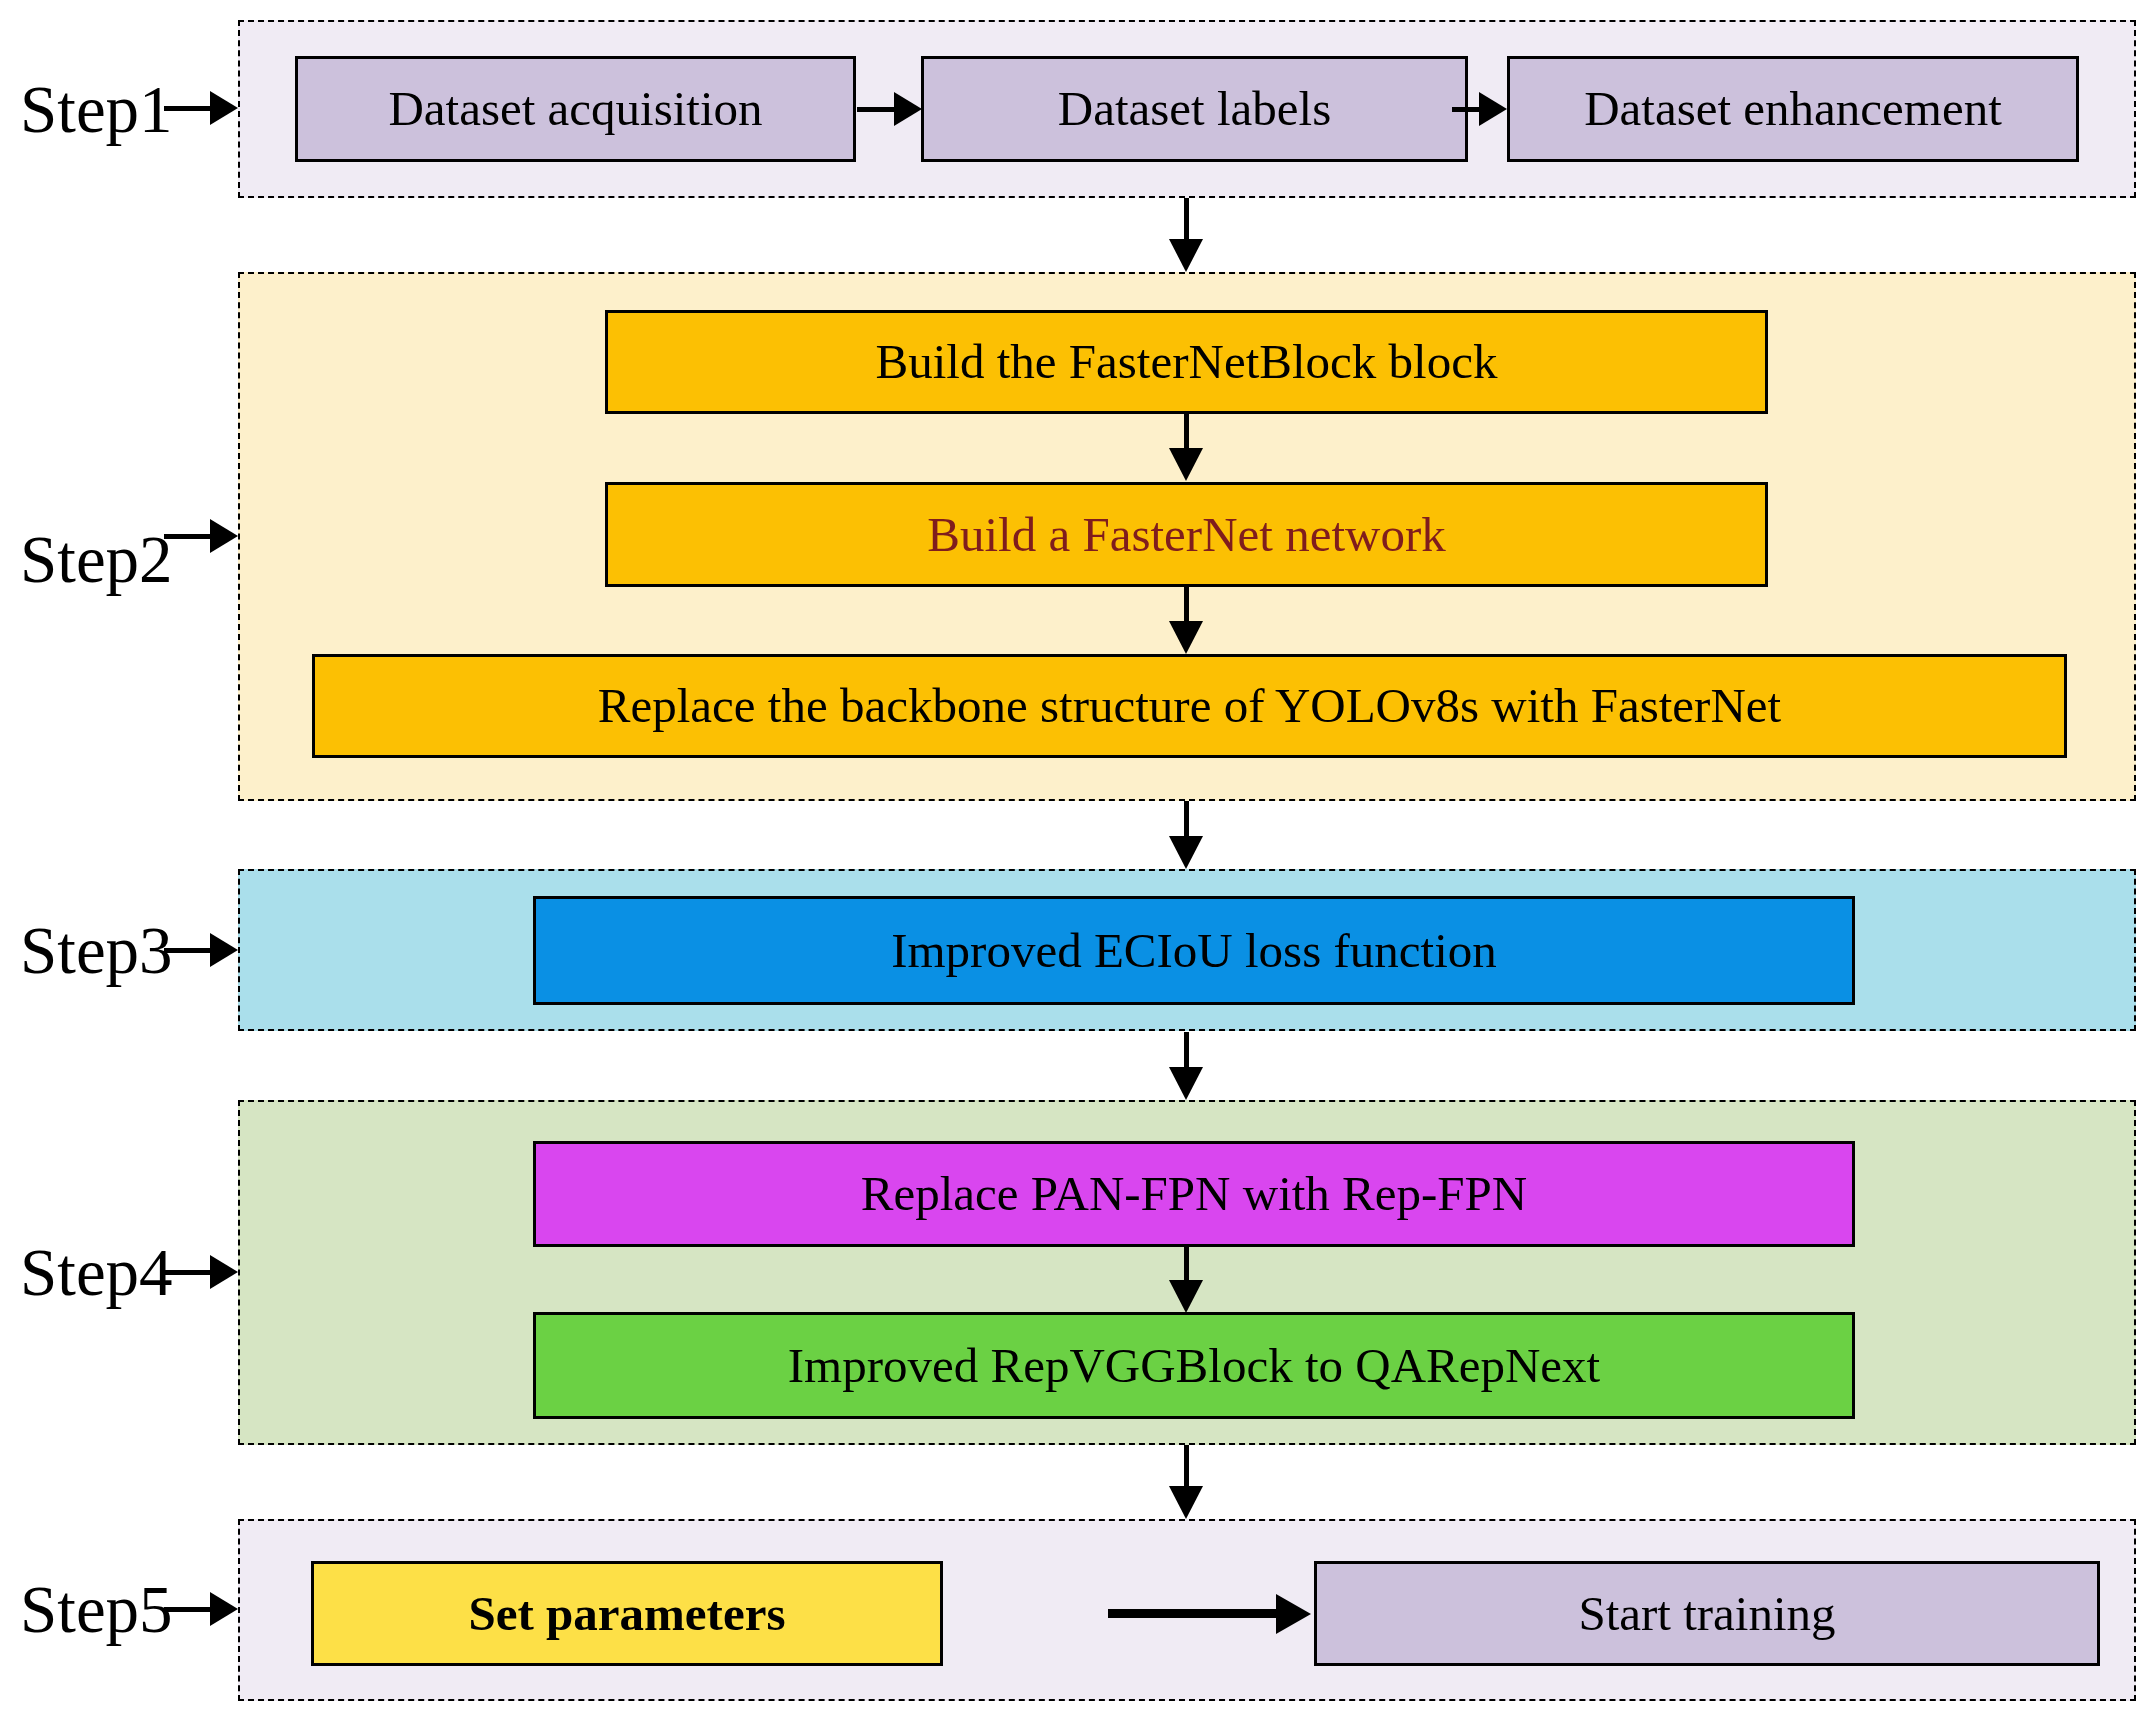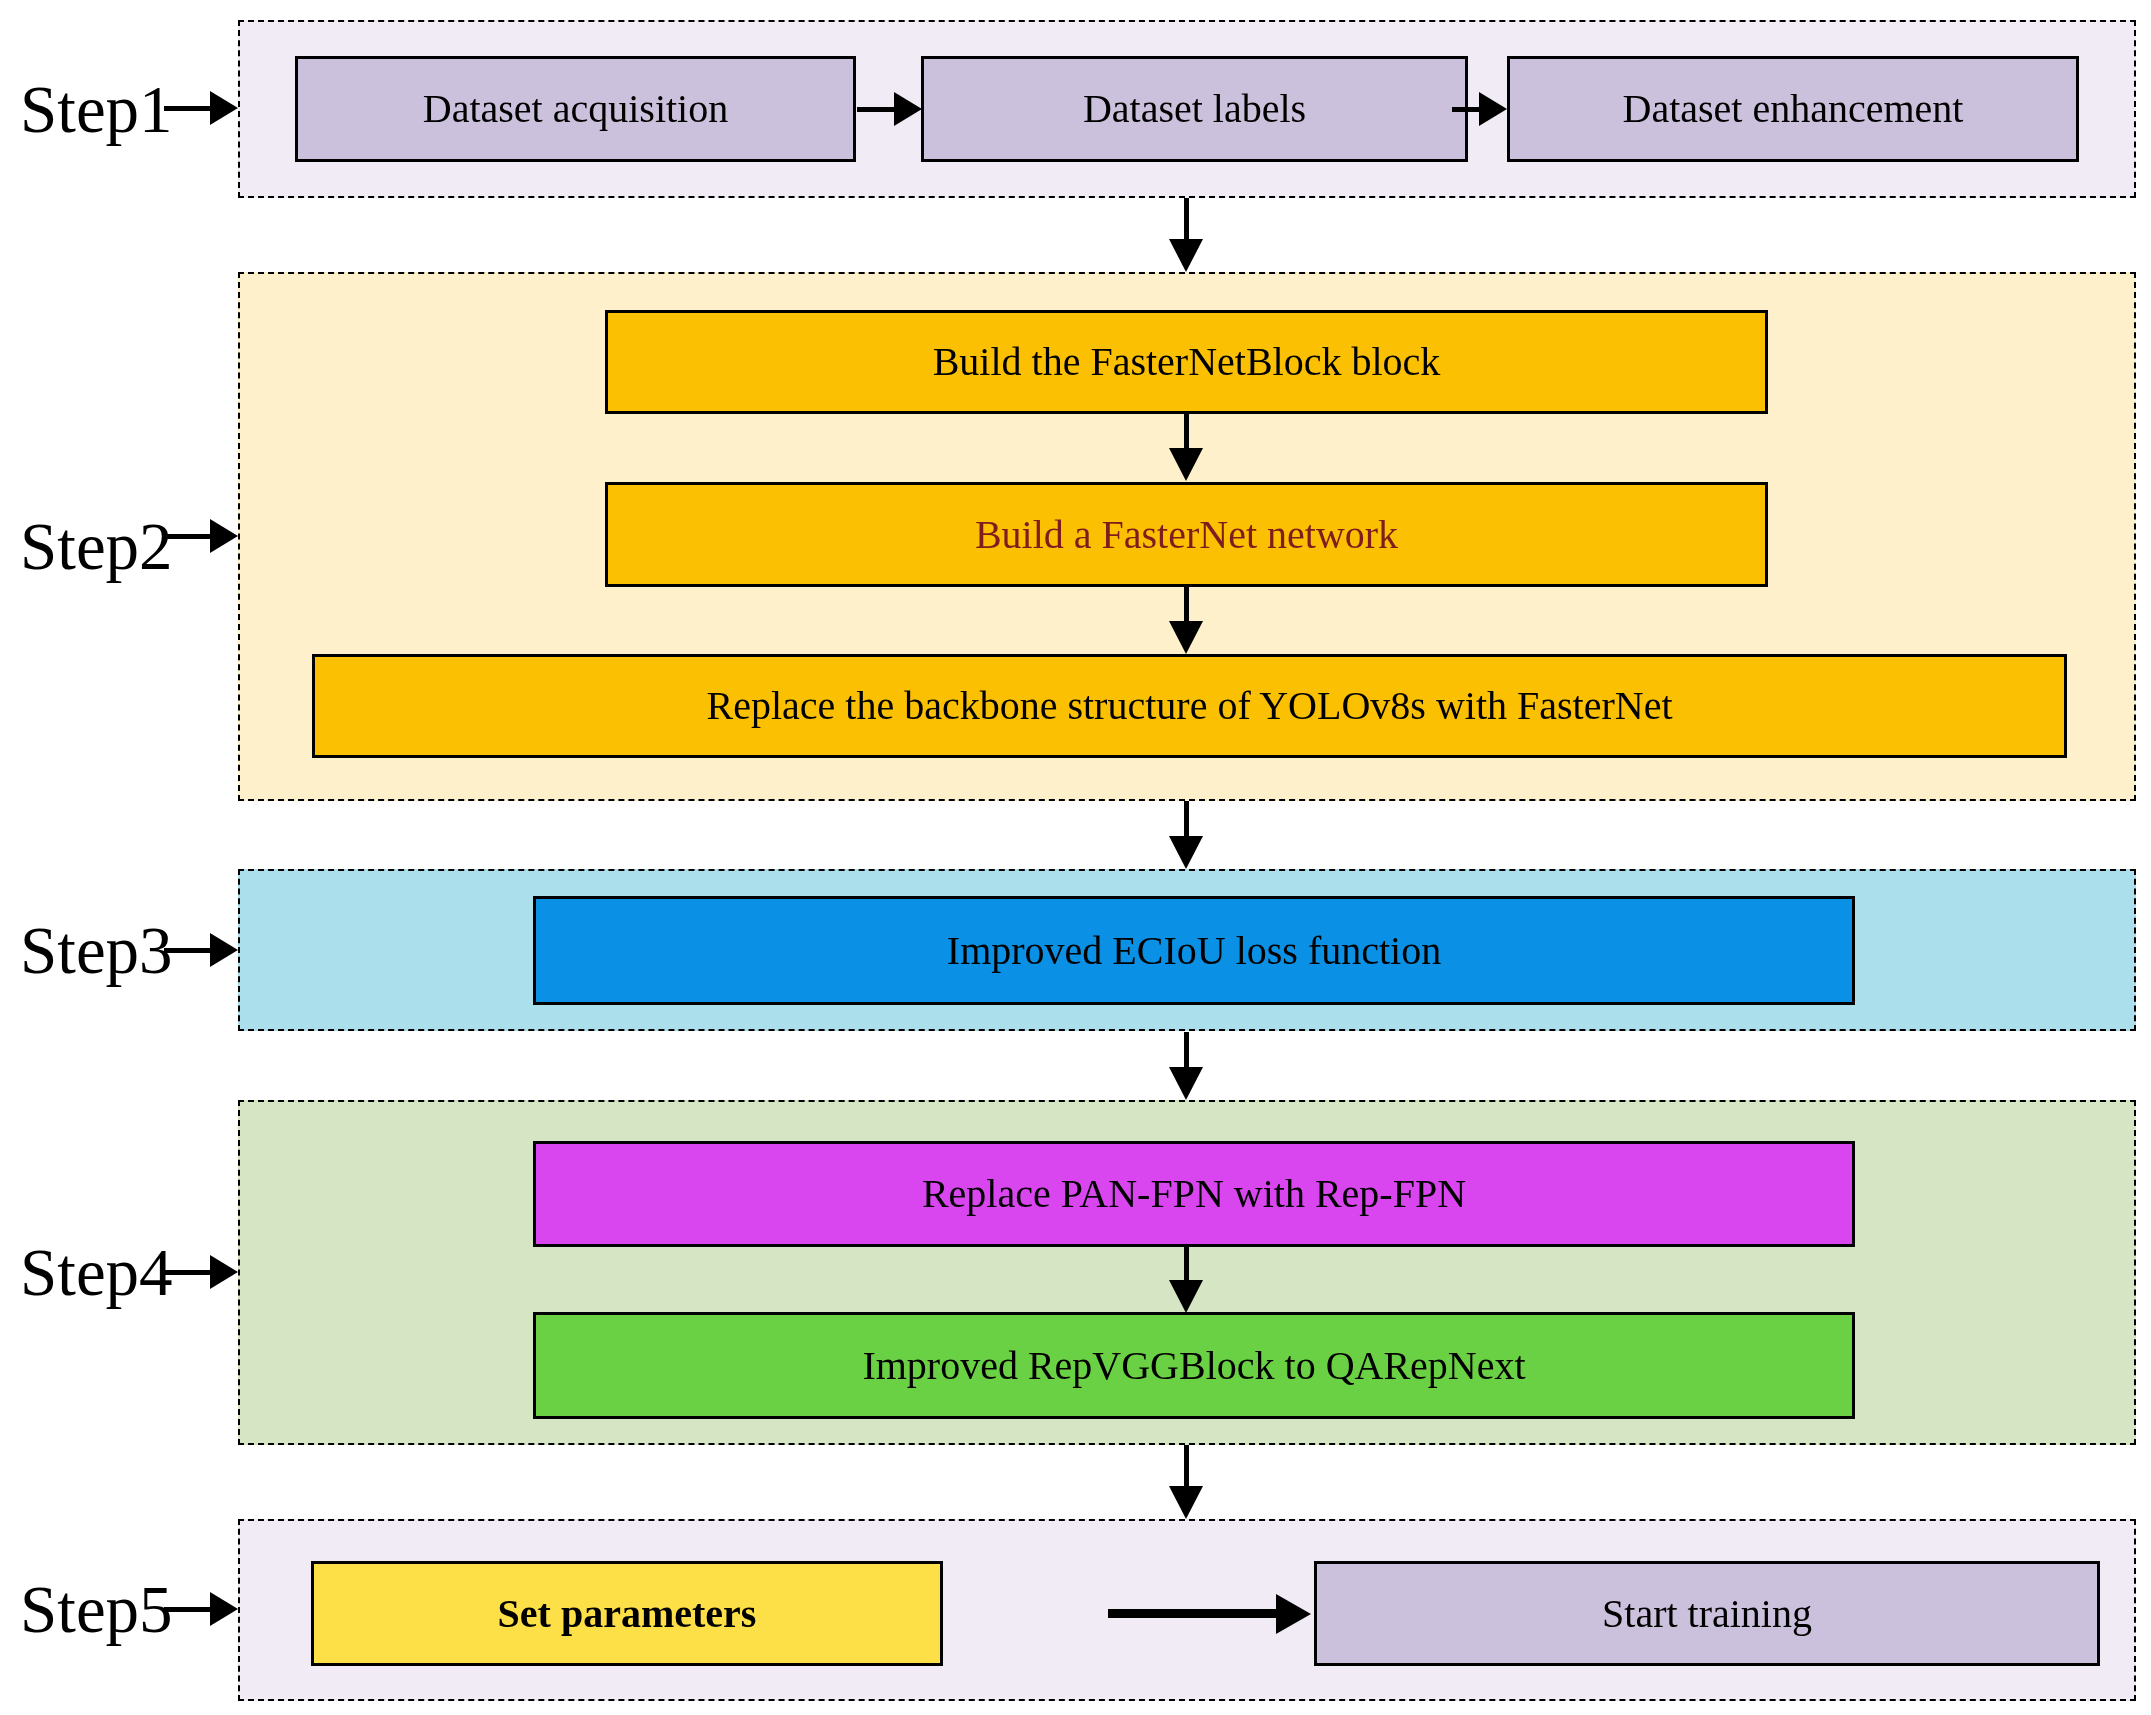--- a/index.html
+++ b/index.html
@@ -29,21 +29,21 @@
     box-sizing: border-box;
   }
   .box {
     position: absolute;
     border: 3.7px solid #000000;
     box-sizing: border-box;
     display: flex;
     align-items: center;
     justify-content: center;
     text-align: center;
-    font-size: 40px;
+    font-size: 49px;
     line-height: 1.05;
     padding: 0 7.4px;
   }
   .harrow { position: absolute; }
   .harrow .shaft {
     position: absolute; left: 0; right: 24px; top: 50%;
     height: 5.5px; margin-top: -2.8px; background: #000000;
   }
   .harrow .head {
     position: absolute; right: 0; top: 50%; margin-top: -17.5px;
@@ -76,21 +76,21 @@
 <body>
 
 <div id="canvas">
 
   <div class="step-label" style="top:76px;">Step1</div>
   <div class="harrow" style="left:164px; top:90px;  width:74px; height:37px;">
     <span class="shaft"></span>
       <span class="head"></span>
   </div>
 
-  <div class="step-label" style="top:513px;">Step2</div>
+  <div class="step-label" style="top:526px;">Step2</div>
   <div class="harrow" style="left:164px; top:518px; width:74px; height:37px;">
     <span class="shaft"></span>
       <span class="head"></span>
   </div>
 
   <div class="step-label" style="top:917px;">Step3</div>
   <div class="harrow" style="left:164px; top:932px; width:74px; height:37px;">
     <span class="shaft"></span>
       <span class="head"></span>
   </div>

